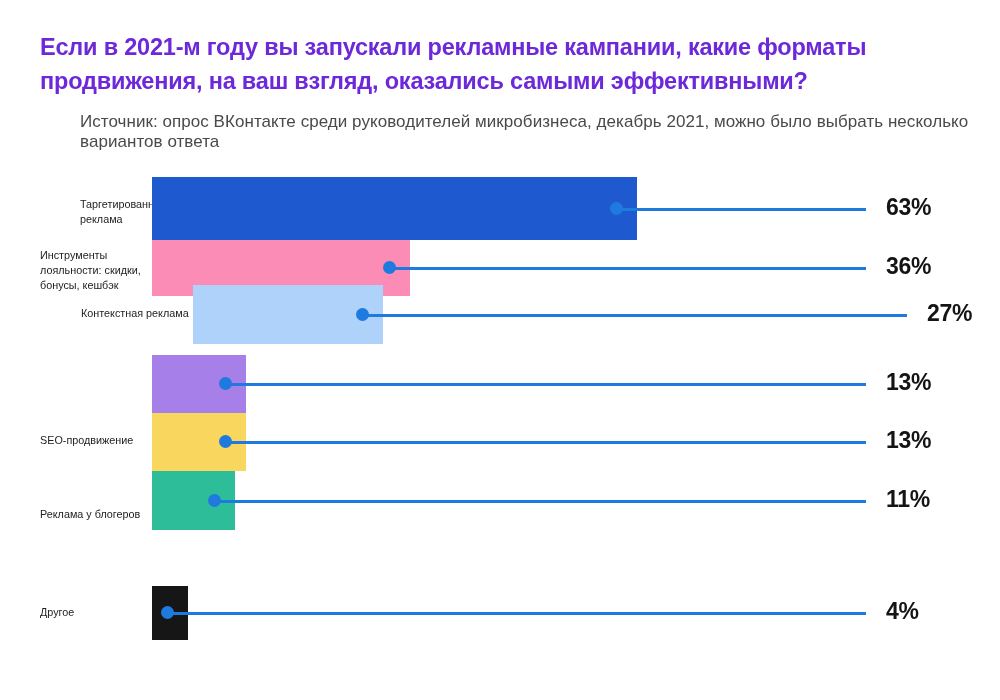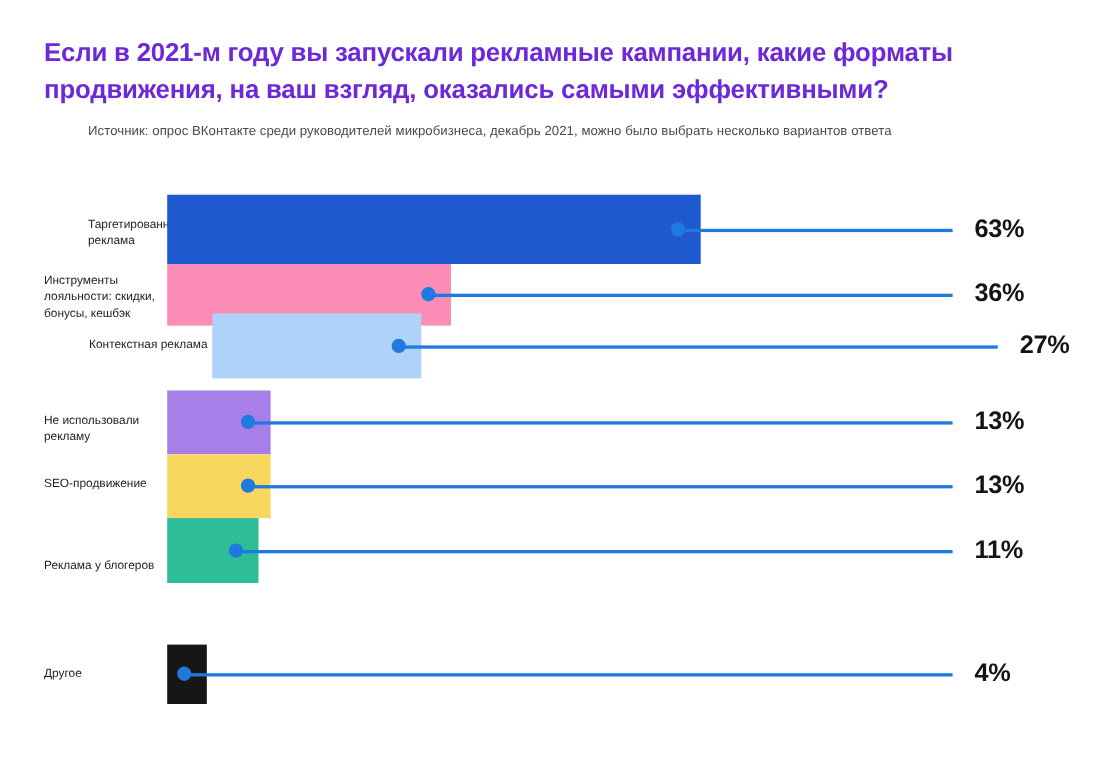--- a/index.html
+++ b/index.html
@@ -20,21 +20,21 @@
     font-size:23.5px;
     font-weight:700;
     line-height:34px;
     letter-spacing:-0.2px;
     color:#6d28d9;
     white-space:pre-line;
   }
   .source{
     position:absolute;
     left:40px; top:112px; width:900px;
-    font-size:12px;
+    font-size:17px;
     font-weight:400;
     color:#4a4a4a;
     letter-spacing:0.05px;
     padding-left:40px;
   }
 
   
   .chart{
     position:absolute;
     left:0; top:0; width:1000px; height:700px;
@@ -105,21 +105,20 @@
         <div class="value" style="top: 13px;">36%</div>
       </div>
       <div class="row" style="top: 285px; height: 59px; margin-left: 41px;">
         <div class="cat-label" style="top: 21px;">Контекстная реклама</div>
         <div class="bar" style="width: 190px; height: 59px; background: rgb(175, 210, 250);"></div>
         <div class="leader" style="left: 325px; width: 541px; top: 29px; background: rgb(31, 122, 224);"></div>
         <div class="dot" style="left: 315px; top: 23px; background: rgb(31, 122, 224);"></div>
         <div class="value" style="top: 15px;">27%</div>
       </div>
       <div class="row" style="top: 355px; height: 58px;">
-        <div class="cat-label" style="top: 20px;">Не использовали рекламу</div>
         <div class="bar" style="width: 94px; height: 58px; background: rgb(167, 127, 232);"></div>
         <div class="leader" style="left: 229px; width: 637px; top: 28px; background: rgb(31, 122, 224);"></div>
         <div class="dot" style="left: 219px; top: 22px; background: rgb(31, 122, 224);"></div>
         <div class="value" style="top: 14px;">13%</div>
       </div>
       <div class="row" style="top: 413px; height: 58px;">
         <div class="cat-label" style="top: 20px;">SEO-продвижение</div>
         <div class="bar" style="width: 94px; height: 58px; background: rgb(249, 215, 94);"></div>
         <div class="leader" style="left: 229px; width: 637px; top: 28px; background: rgb(31, 122, 224);"></div>
         <div class="dot" style="left: 219px; top: 22px; background: rgb(31, 122, 224);"></div>

